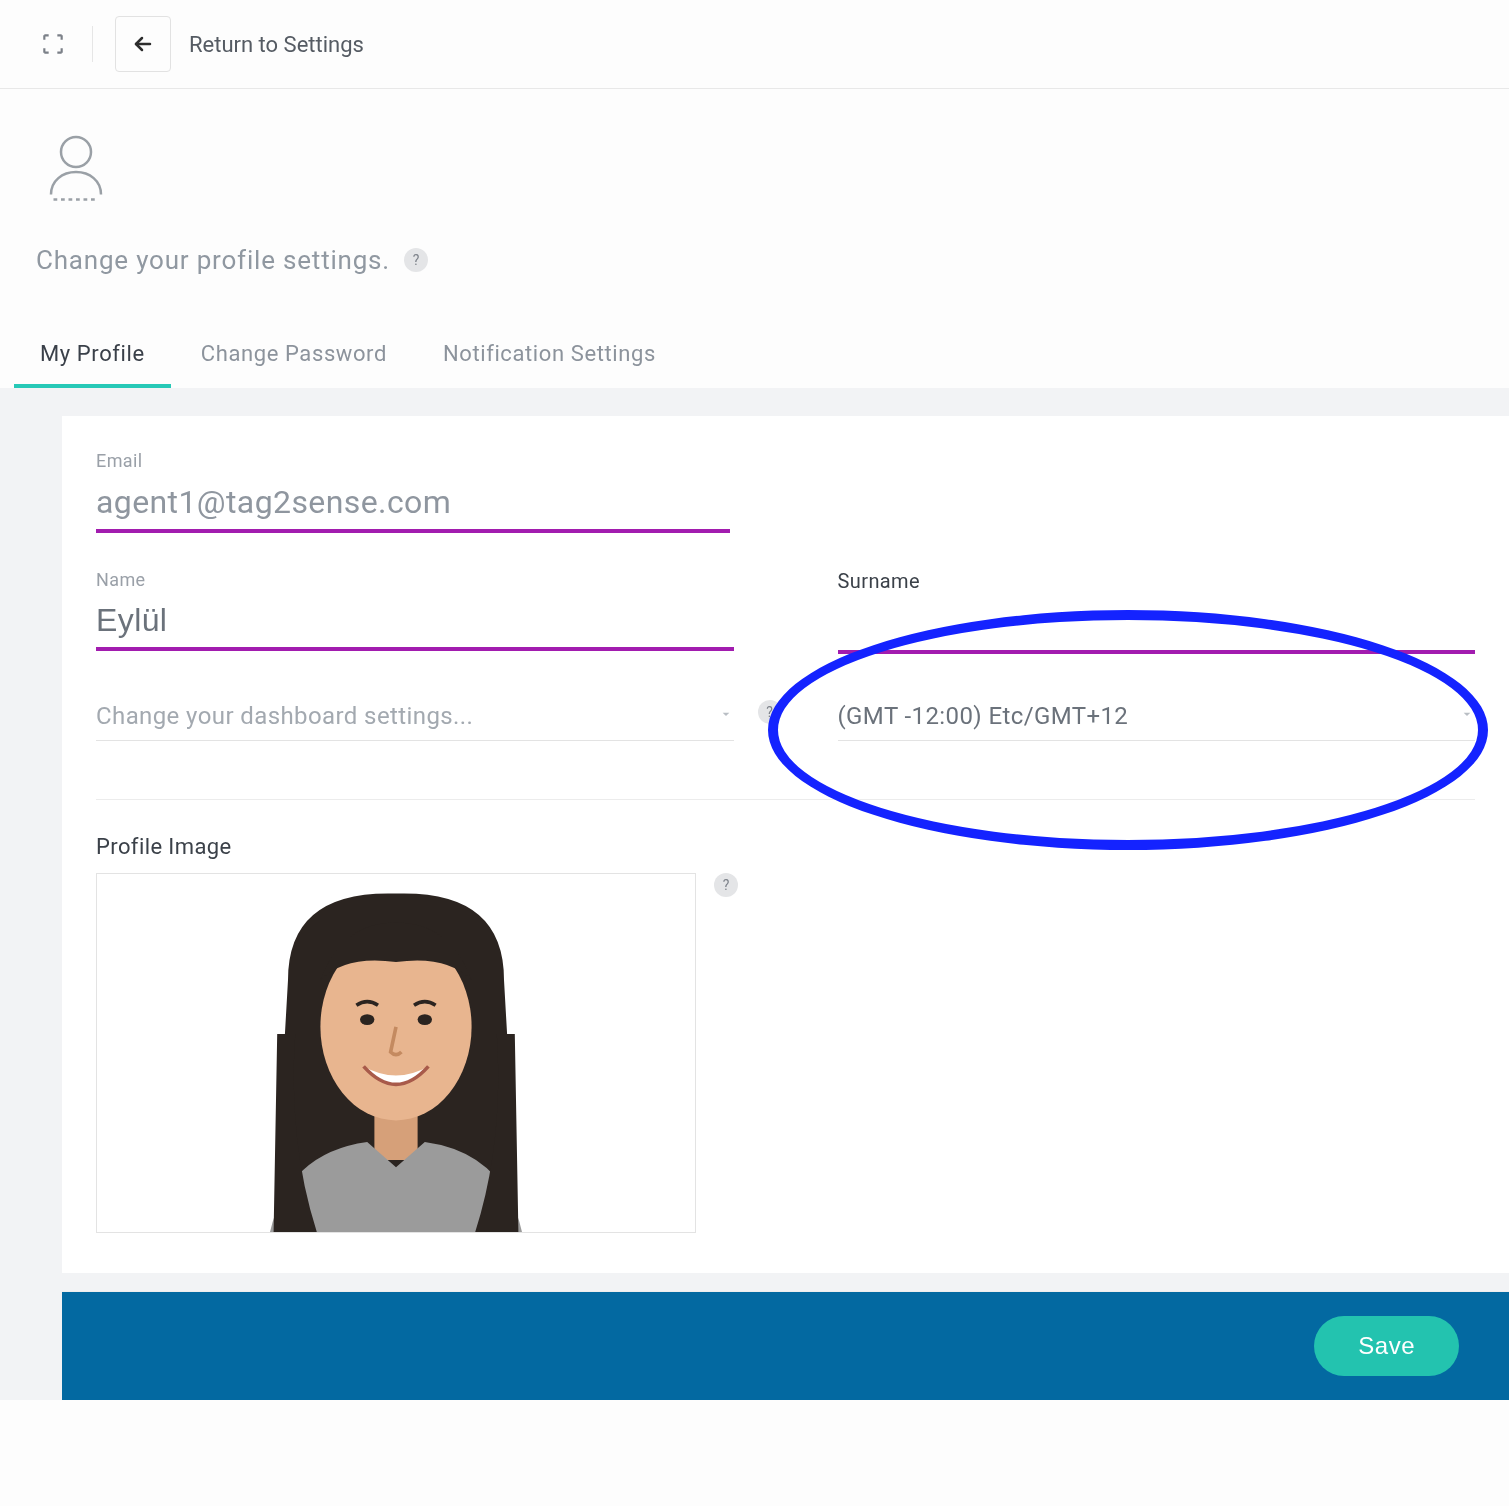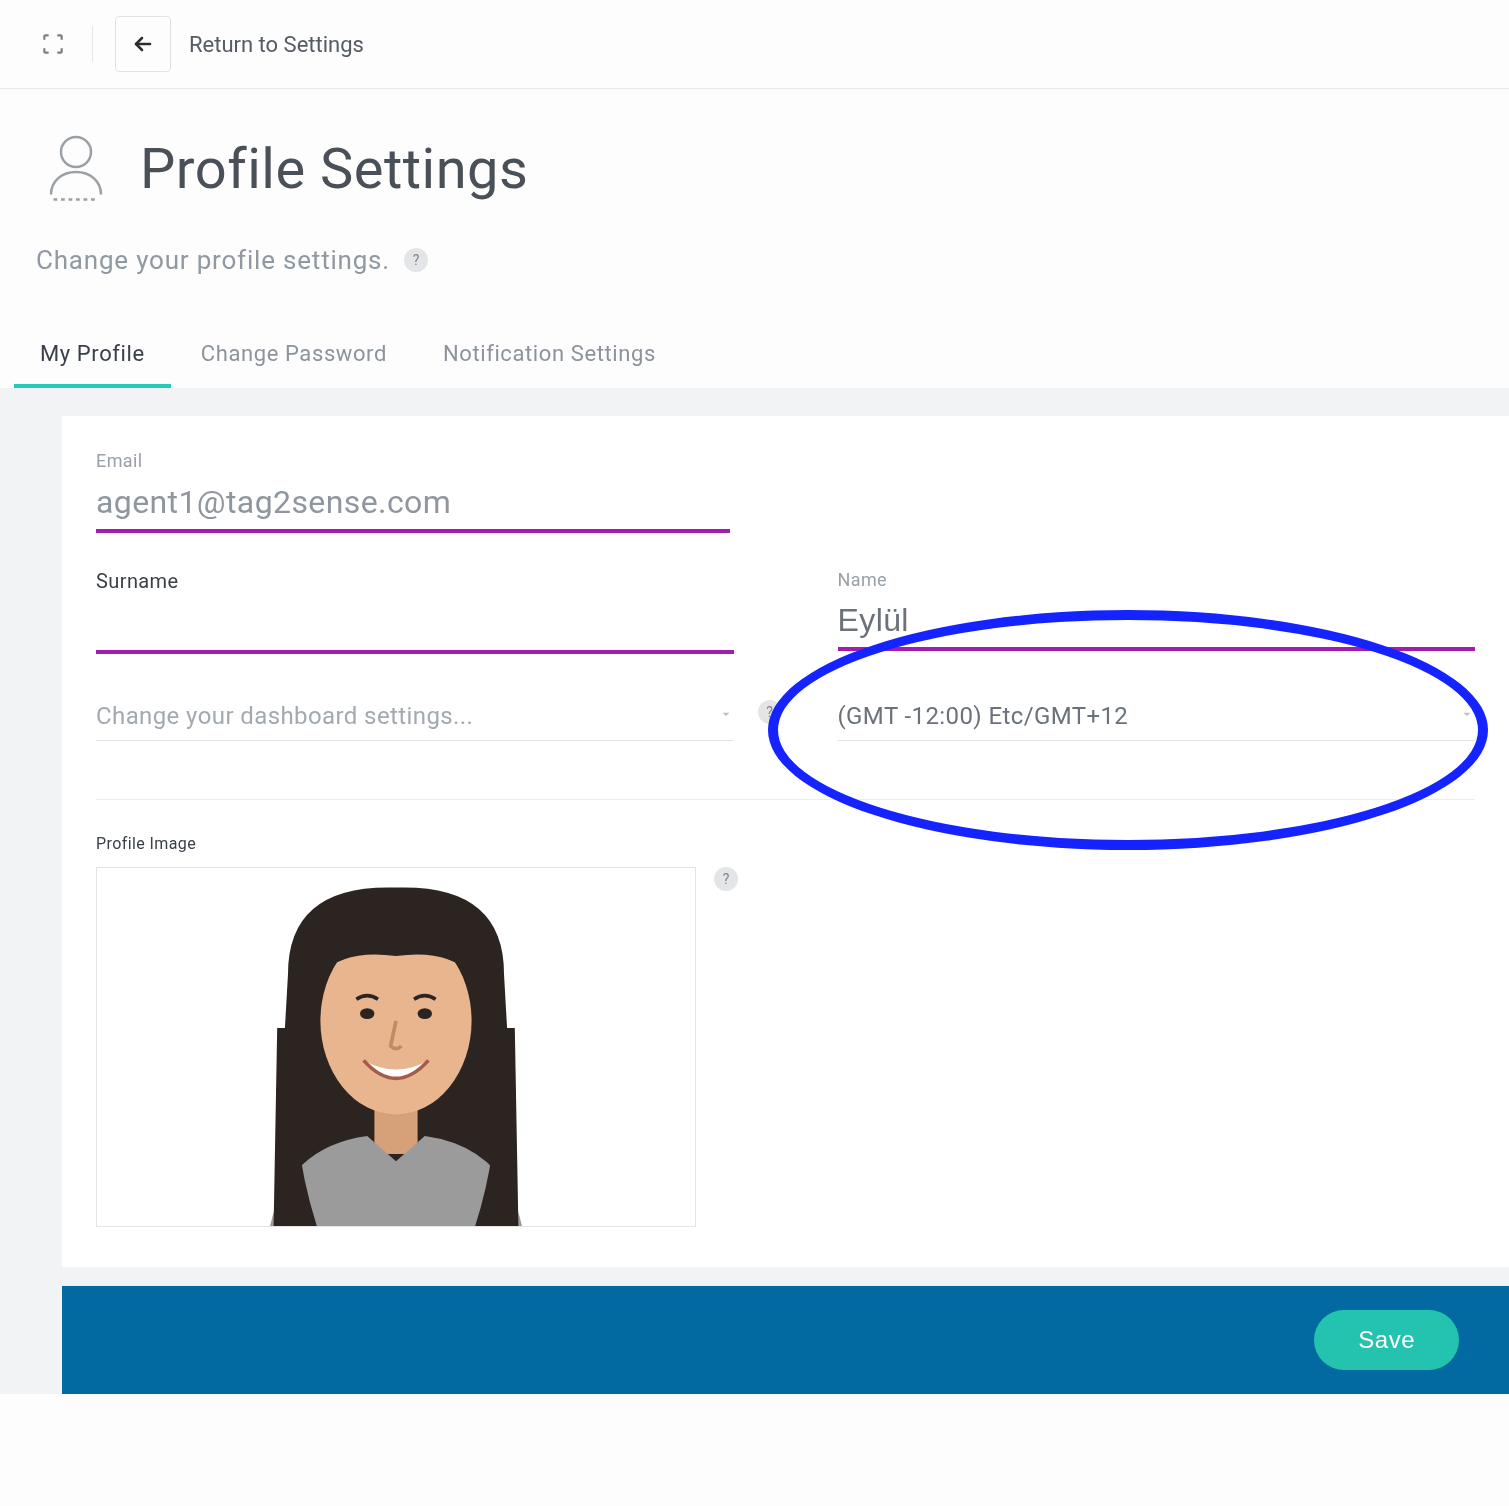--- a/index.html
+++ b/index.html
@@ -239,21 +239,20 @@
 
 <div class="page">
   <div class="title-row">
     <span class="title-icon">
       <svg width="80" height="80" viewBox="0 0 64 64" fill="none" stroke="currentColor" stroke-width="2">
         <circle cx="32" cy="20" r="12"></circle>
         <path d="M12 54c0-11 9-18 20-18s20 7 20 18"></path>
         <path d="M14 58h36" stroke-dasharray="3 3"></path>
       </svg>
     </span>
-    <h1 class="page-title">Profile Settings</h1>
   </div>
   <div class="subtitle-row">
     <span class="subtitle">Change your profile settings.</span>
     <span class="help-badge">?</span>
   </div>
 
   <div class="tabs">
     <div class="tab active">My Profile</div>
     <div class="tab">Change Password</div>
     <div class="tab">Notification Settings</div>
@@ -262,26 +261,26 @@
   <div class="content-wrap">
     <div class="card" style="position:relative;">
 
       <div class="field" style="width:46%;">
         <span class="field-label">Email</span>
         <div class="field-value readonly">agent1@tag2sense.com</div>
       </div>
 
       <div class="form-2col">
         <div class="field">
+          <span class="field-label">Name</span>
+          <input class="field-input" value="Eylül" style="">
+        </div>
+        <div class="field">
           <span class="field-label dark">Surname</span>
           <input class="field-input" value="" style="">
-        </div>
-        <div class="field">
-          <span class="field-label">Name</span>
-          <input class="field-input" value="Eylül" style="">
         </div>
       </div>
 
       <div class="form-2col" style="margin-top:6px; position:relative;">
         <div class="field select-field-wrap">
           <div class="select-row">
             <span class="select-text placeholder">Change your dashboard settings...</span>
             <span class="chevron">
               <svg width="16" height="16" viewBox="0 0 24 24" fill="currentColor">
                   <path d="M7 10l5 5 5-5z"></path>
@@ -300,21 +299,21 @@
             </span>
           </div>
 
           <div class="highlight-ellipse" style="left:-70px; top:-86px; width:720px; height:240px;"></div>
         </div>
       </div>
 
       <hr class="hr">
 
       <div>
-        <span class="field-label dark" style="font-size:16px; display:block; margin-bottom:14px;">Profile Image</span>
+        <span class="field-label dark" style="font-size:22px; display:block; margin-bottom:14px;">Profile Image</span>
         <div class="profile-image-section">
           <div class="profile-frame">
             <svg class="avatar-svg" width="360" height="360" viewBox="0 0 200 200">
 
               <defs>
                 <clipPath id="clip">
                     <rect x="0" y="0" width="200" height="200"></rect>
                   </clipPath>
               </defs>
               <g clip-path="url(#clip)">

